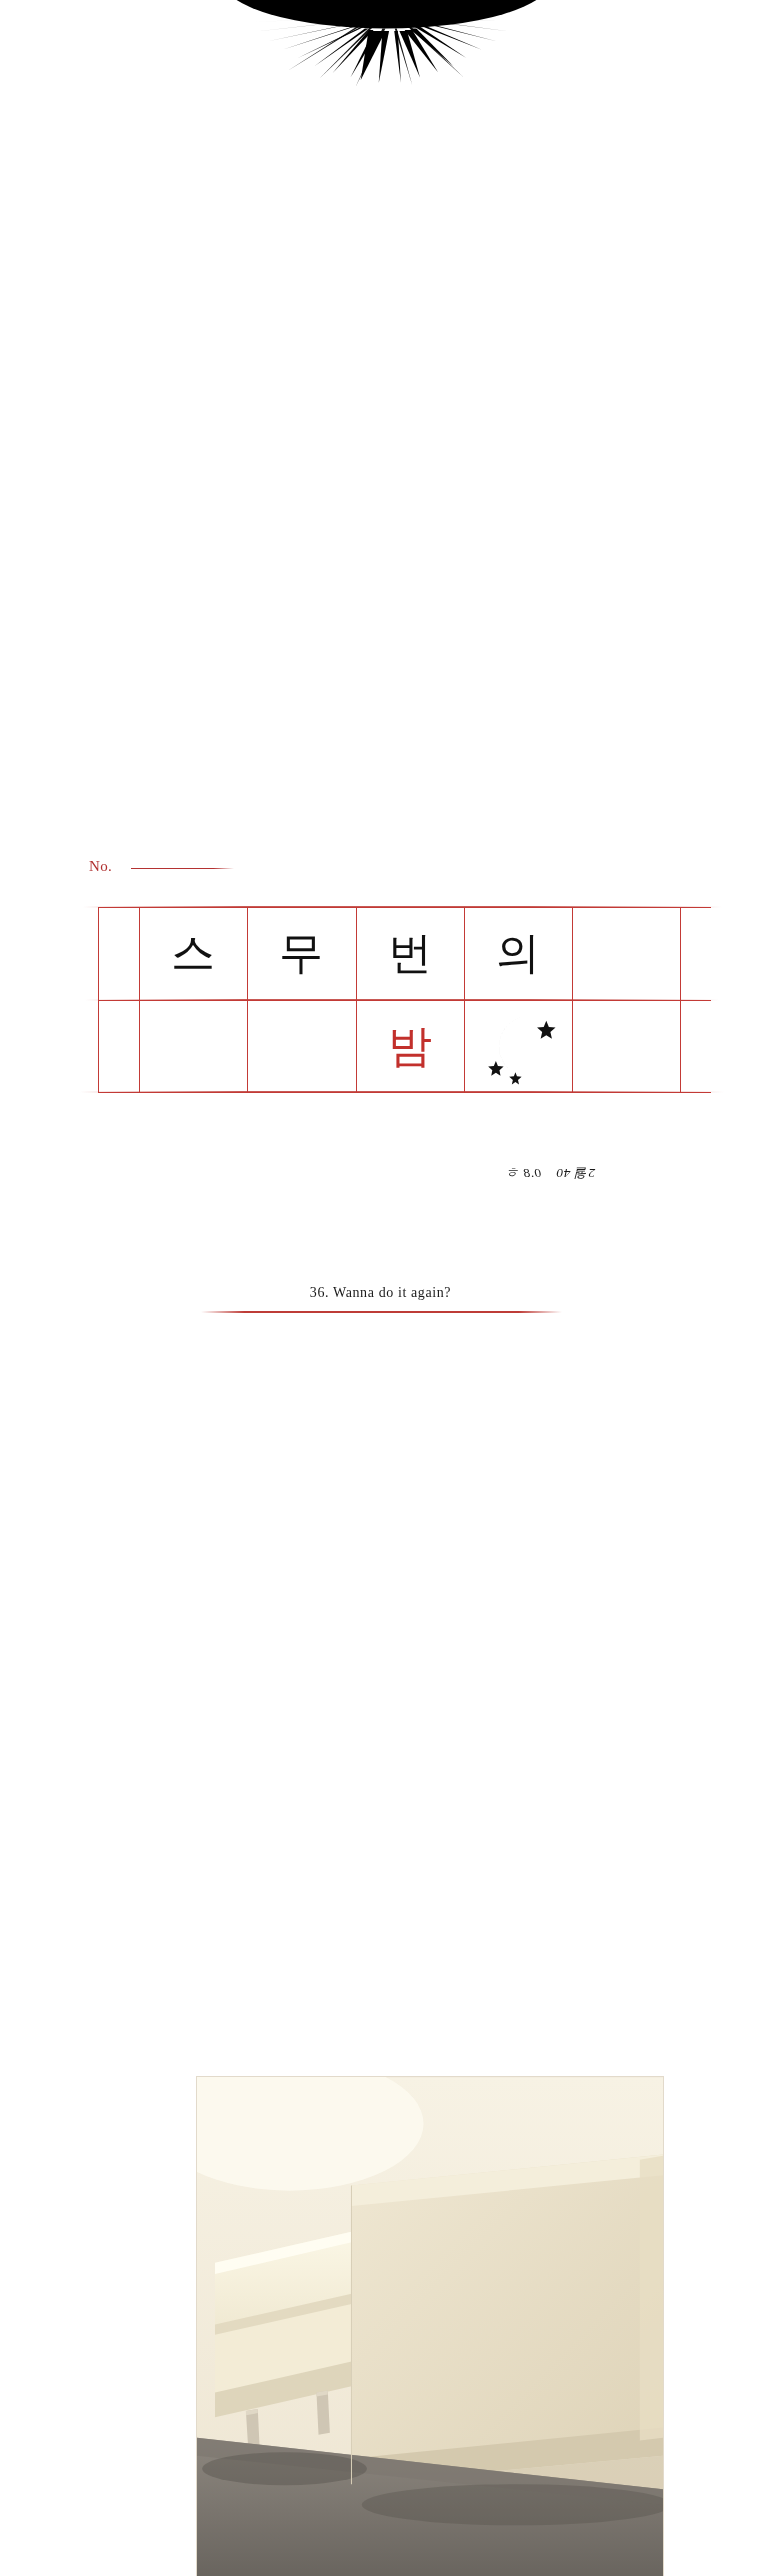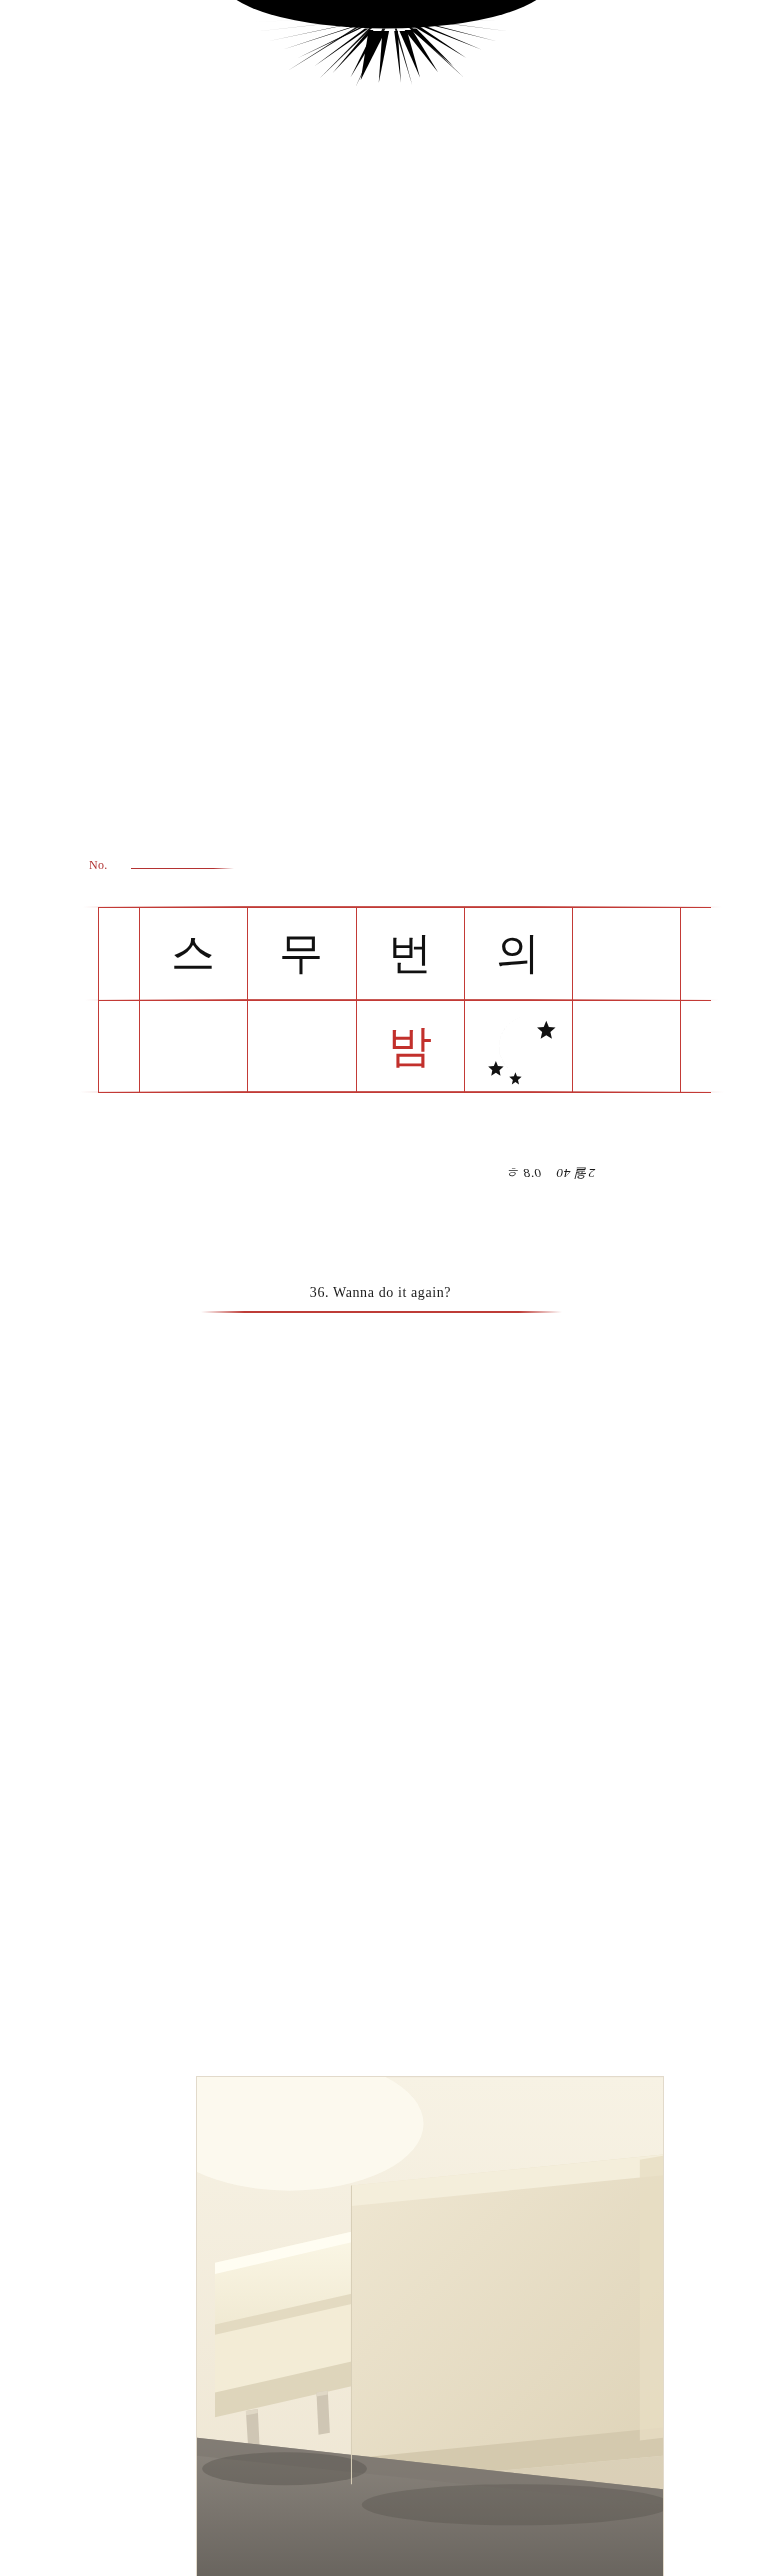--- a/index.html
+++ b/index.html
@@ -24,21 +24,21 @@
     height: 88px;
     overflow: hidden;
   }
   #hair-burst svg { display: block; }
 
   .no-label {
     position: absolute;
     left: 89px;
     top: 858px;
     font-family: "Liberation Serif", serif;
-    font-size: 12px;
+    font-size: 15px;
     color: #b03030;
     letter-spacing: 0.3px;
   }
   .no-rule {
     position: absolute;
     left: 131px;
     top: 868px;
     width: 103px;
     height: 1px;
     background: linear-gradient(to right, #b43232 0%, #b43232 80%, rgba(180,50,50,0) 100%);

